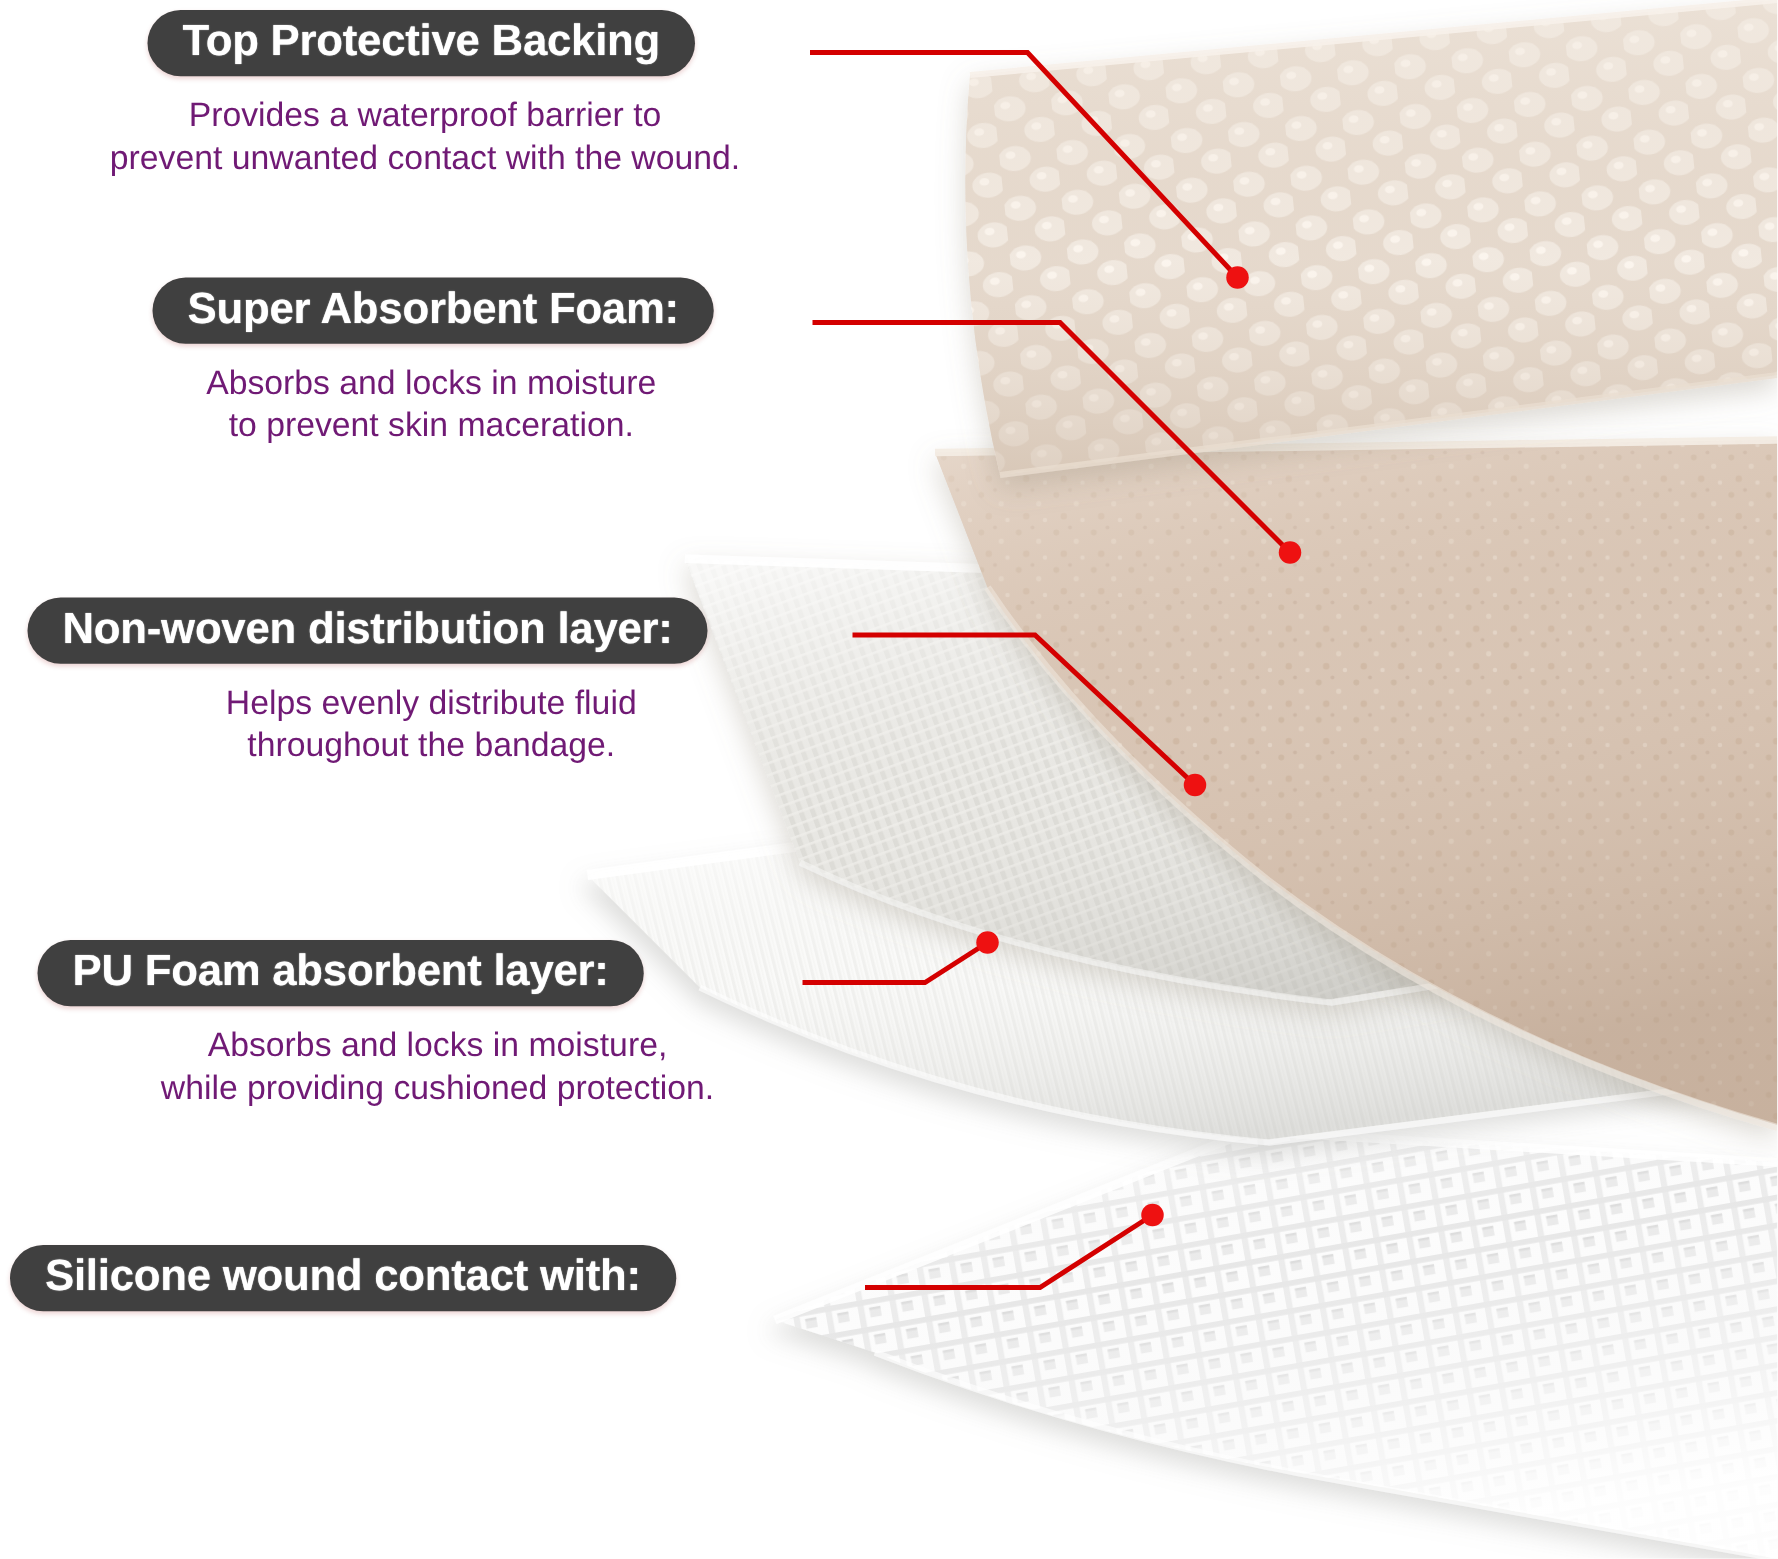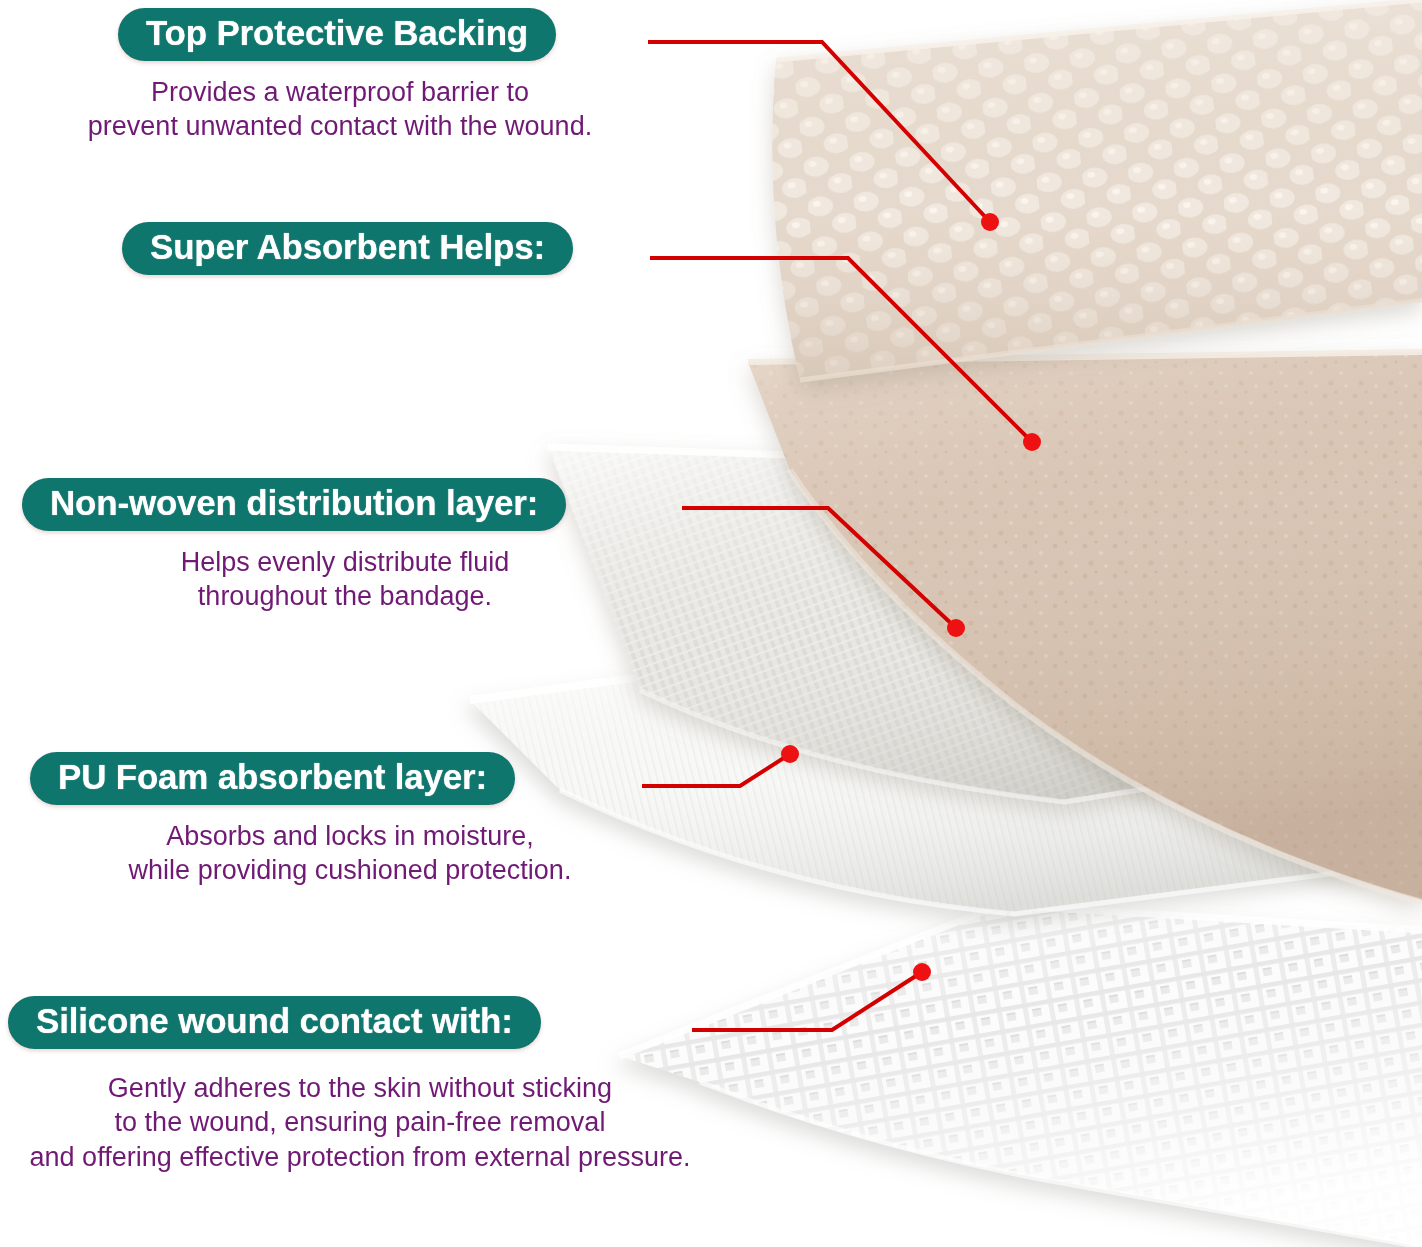--- a/index.html
+++ b/index.html
@@ -30,21 +30,21 @@
     position: absolute;
     left: 0;
     width: 720px;
   }
   .badge-row {
     display: flex;
     align-items: center;
   }
   .badge {
     display: inline-block;
-    background: #0f766e;
+    background: #404040;
     color: #ffffff;
     font-weight: bold;
     letter-spacing: -0.2px;
     border-radius: 999px;
     padding: 7px 28px 9px 28px;
     font-size: 35px;
     line-height: 1.05;
     white-space: nowrap;
     text-shadow: 0 0 1px rgba(255,255,255,0.8);
     box-shadow: 0 2px 4px rgba(150,0,0,0.18);
@@ -224,22 +224,24 @@
   <div class="callout" id="callout-0">
     <div class="badge-row">
       <span class="badge">Top Protective Backing</span>
     </div>
     <div class="desc">Provides a waterproof barrier to
 prevent unwanted contact with the wound.</div>
   </div>
 
   <div class="callout" id="callout-1">
     <div class="badge-row">
-      <span class="badge">Super Absorbent Helps:</span>
-    </div>
+      <span class="badge">Super Absorbent Foam:</span>
+    </div>
+    <div class="desc">Absorbs and locks in moisture
+to prevent skin maceration.</div>
   </div>
 
   <div class="callout" id="callout-2">
     <div class="badge-row">
       <span class="badge">Non-woven distribution layer:</span>
     </div>
     <div class="desc">Helps evenly distribute fluid
 throughout the bandage.</div>
   </div>
 
@@ -248,18 +250,15 @@
       <span class="badge">PU Foam absorbent layer:</span>
     </div>
     <div class="desc">Absorbs and locks in moisture,
 while providing cushioned protection.</div>
   </div>
 
   <div class="callout" id="callout-4">
     <div class="badge-row">
       <span class="badge">Silicone wound contact with:</span>
     </div>
-    <div class="desc">Gently adheres to the skin without sticking
-to the wound, ensuring pain-free removal
-and offering effective protection from external pressure.</div>
   </div>
 
 </div>
 
 </body></html>

